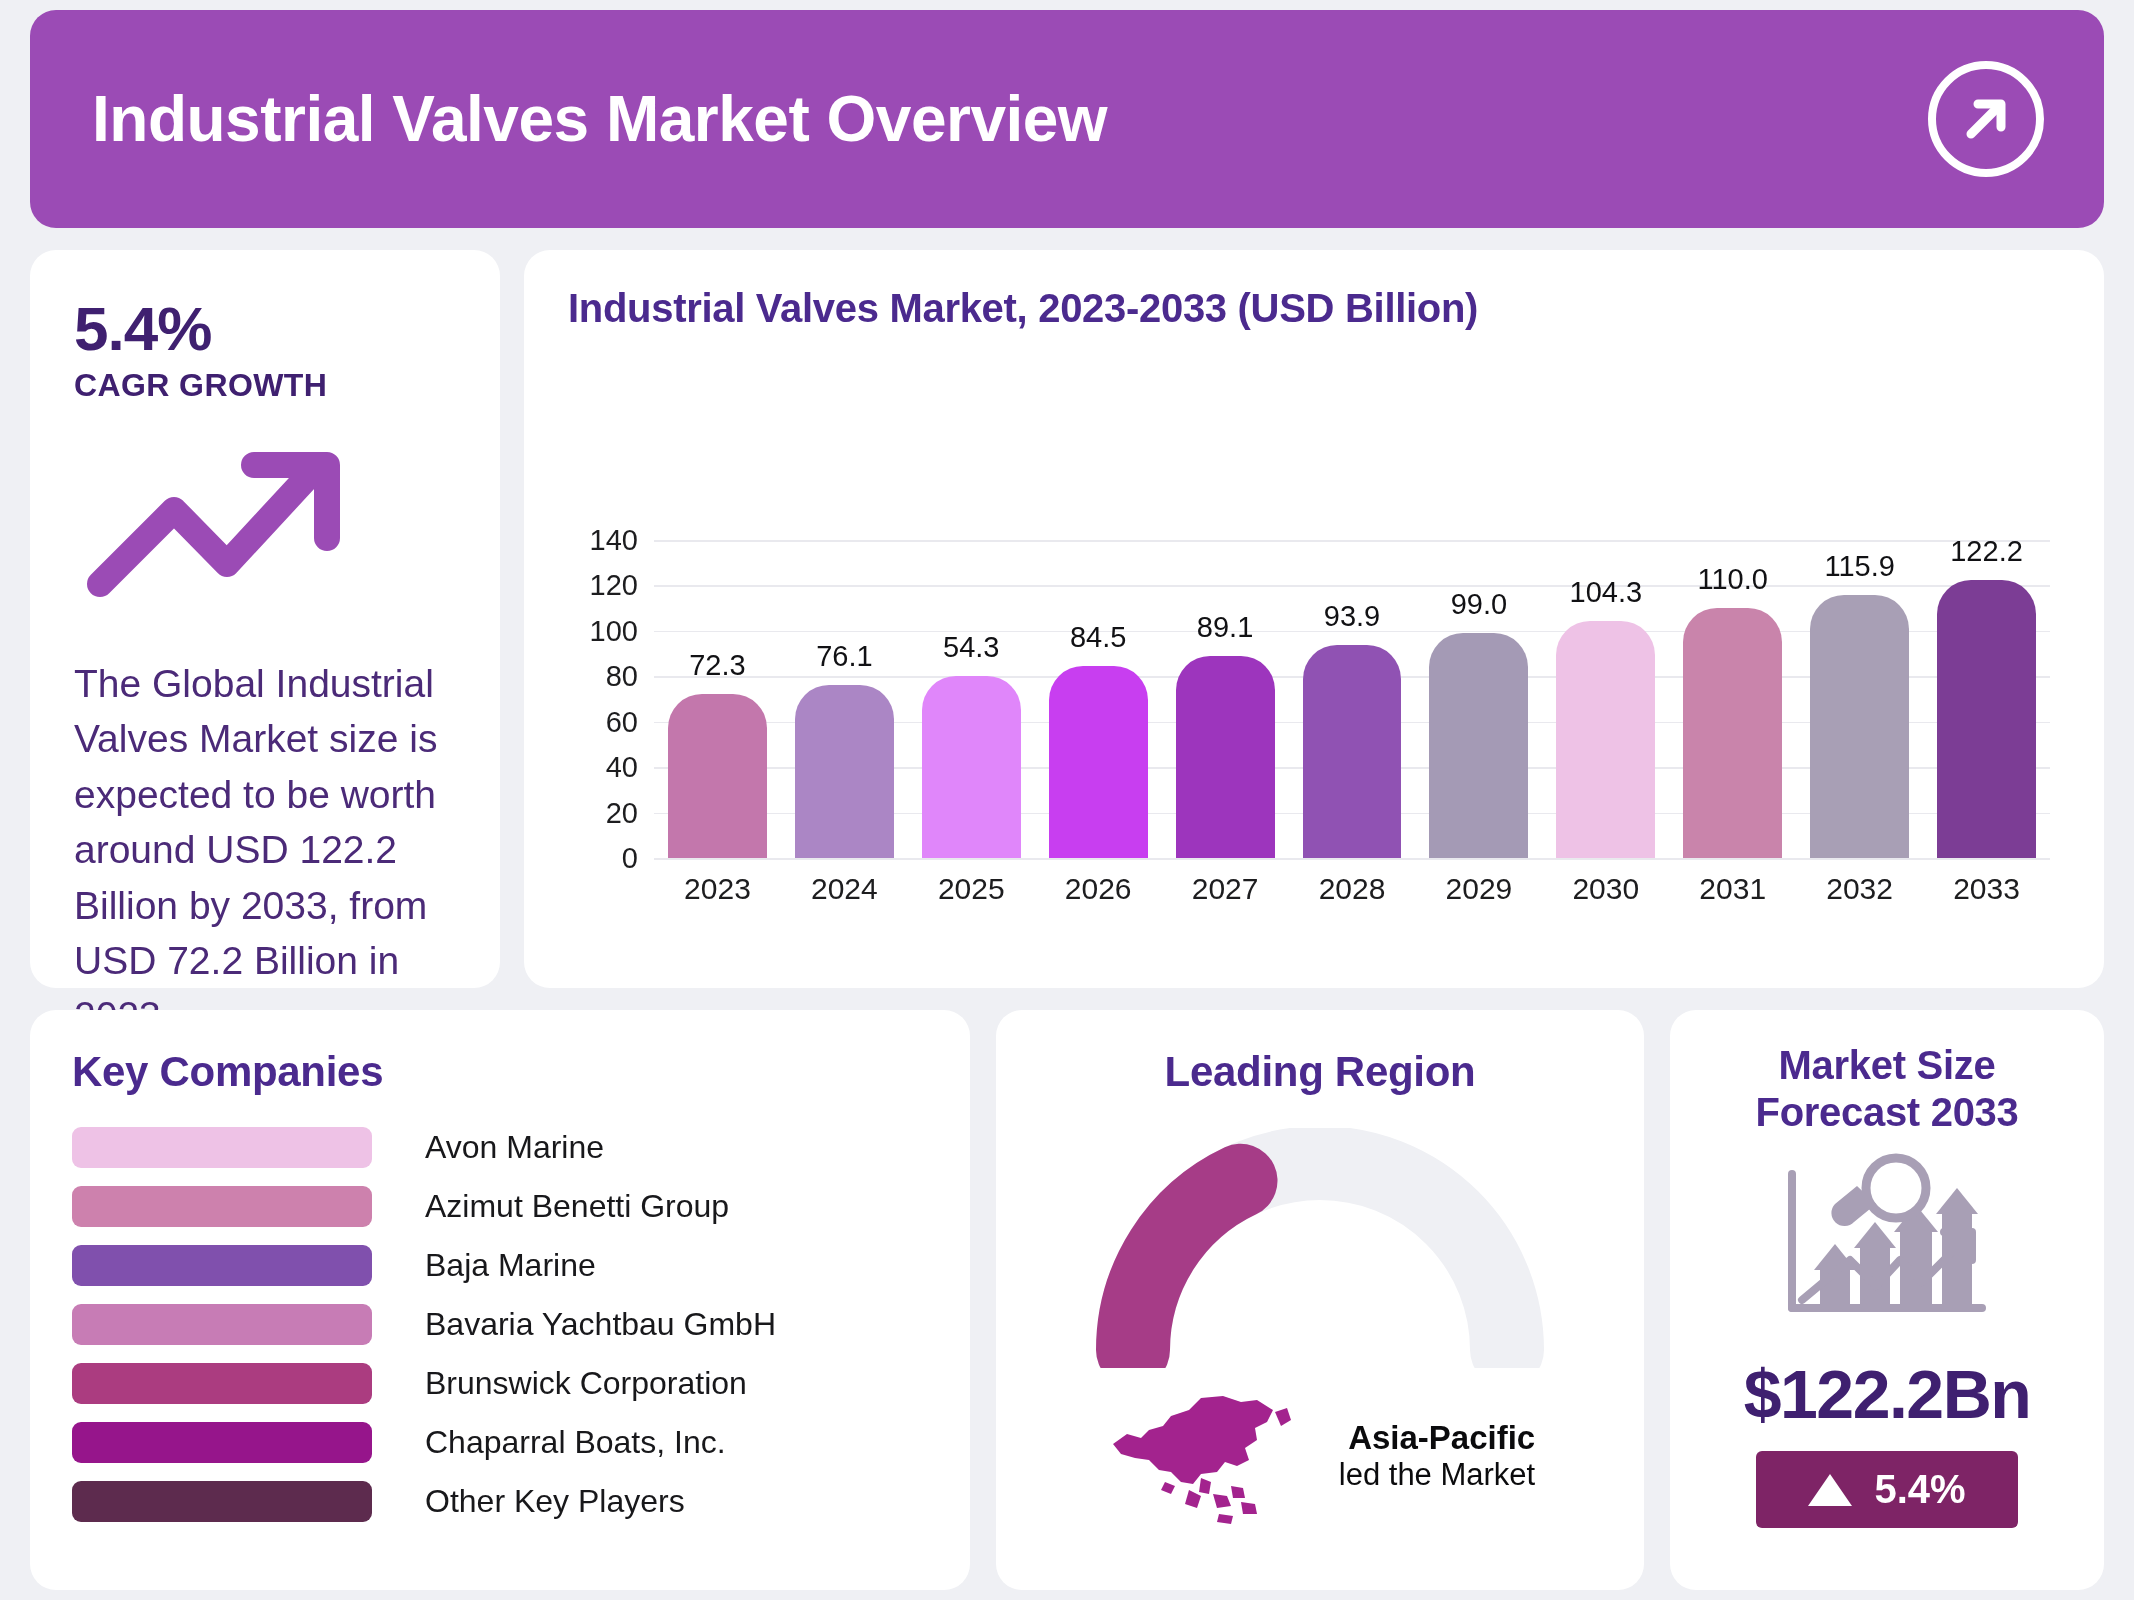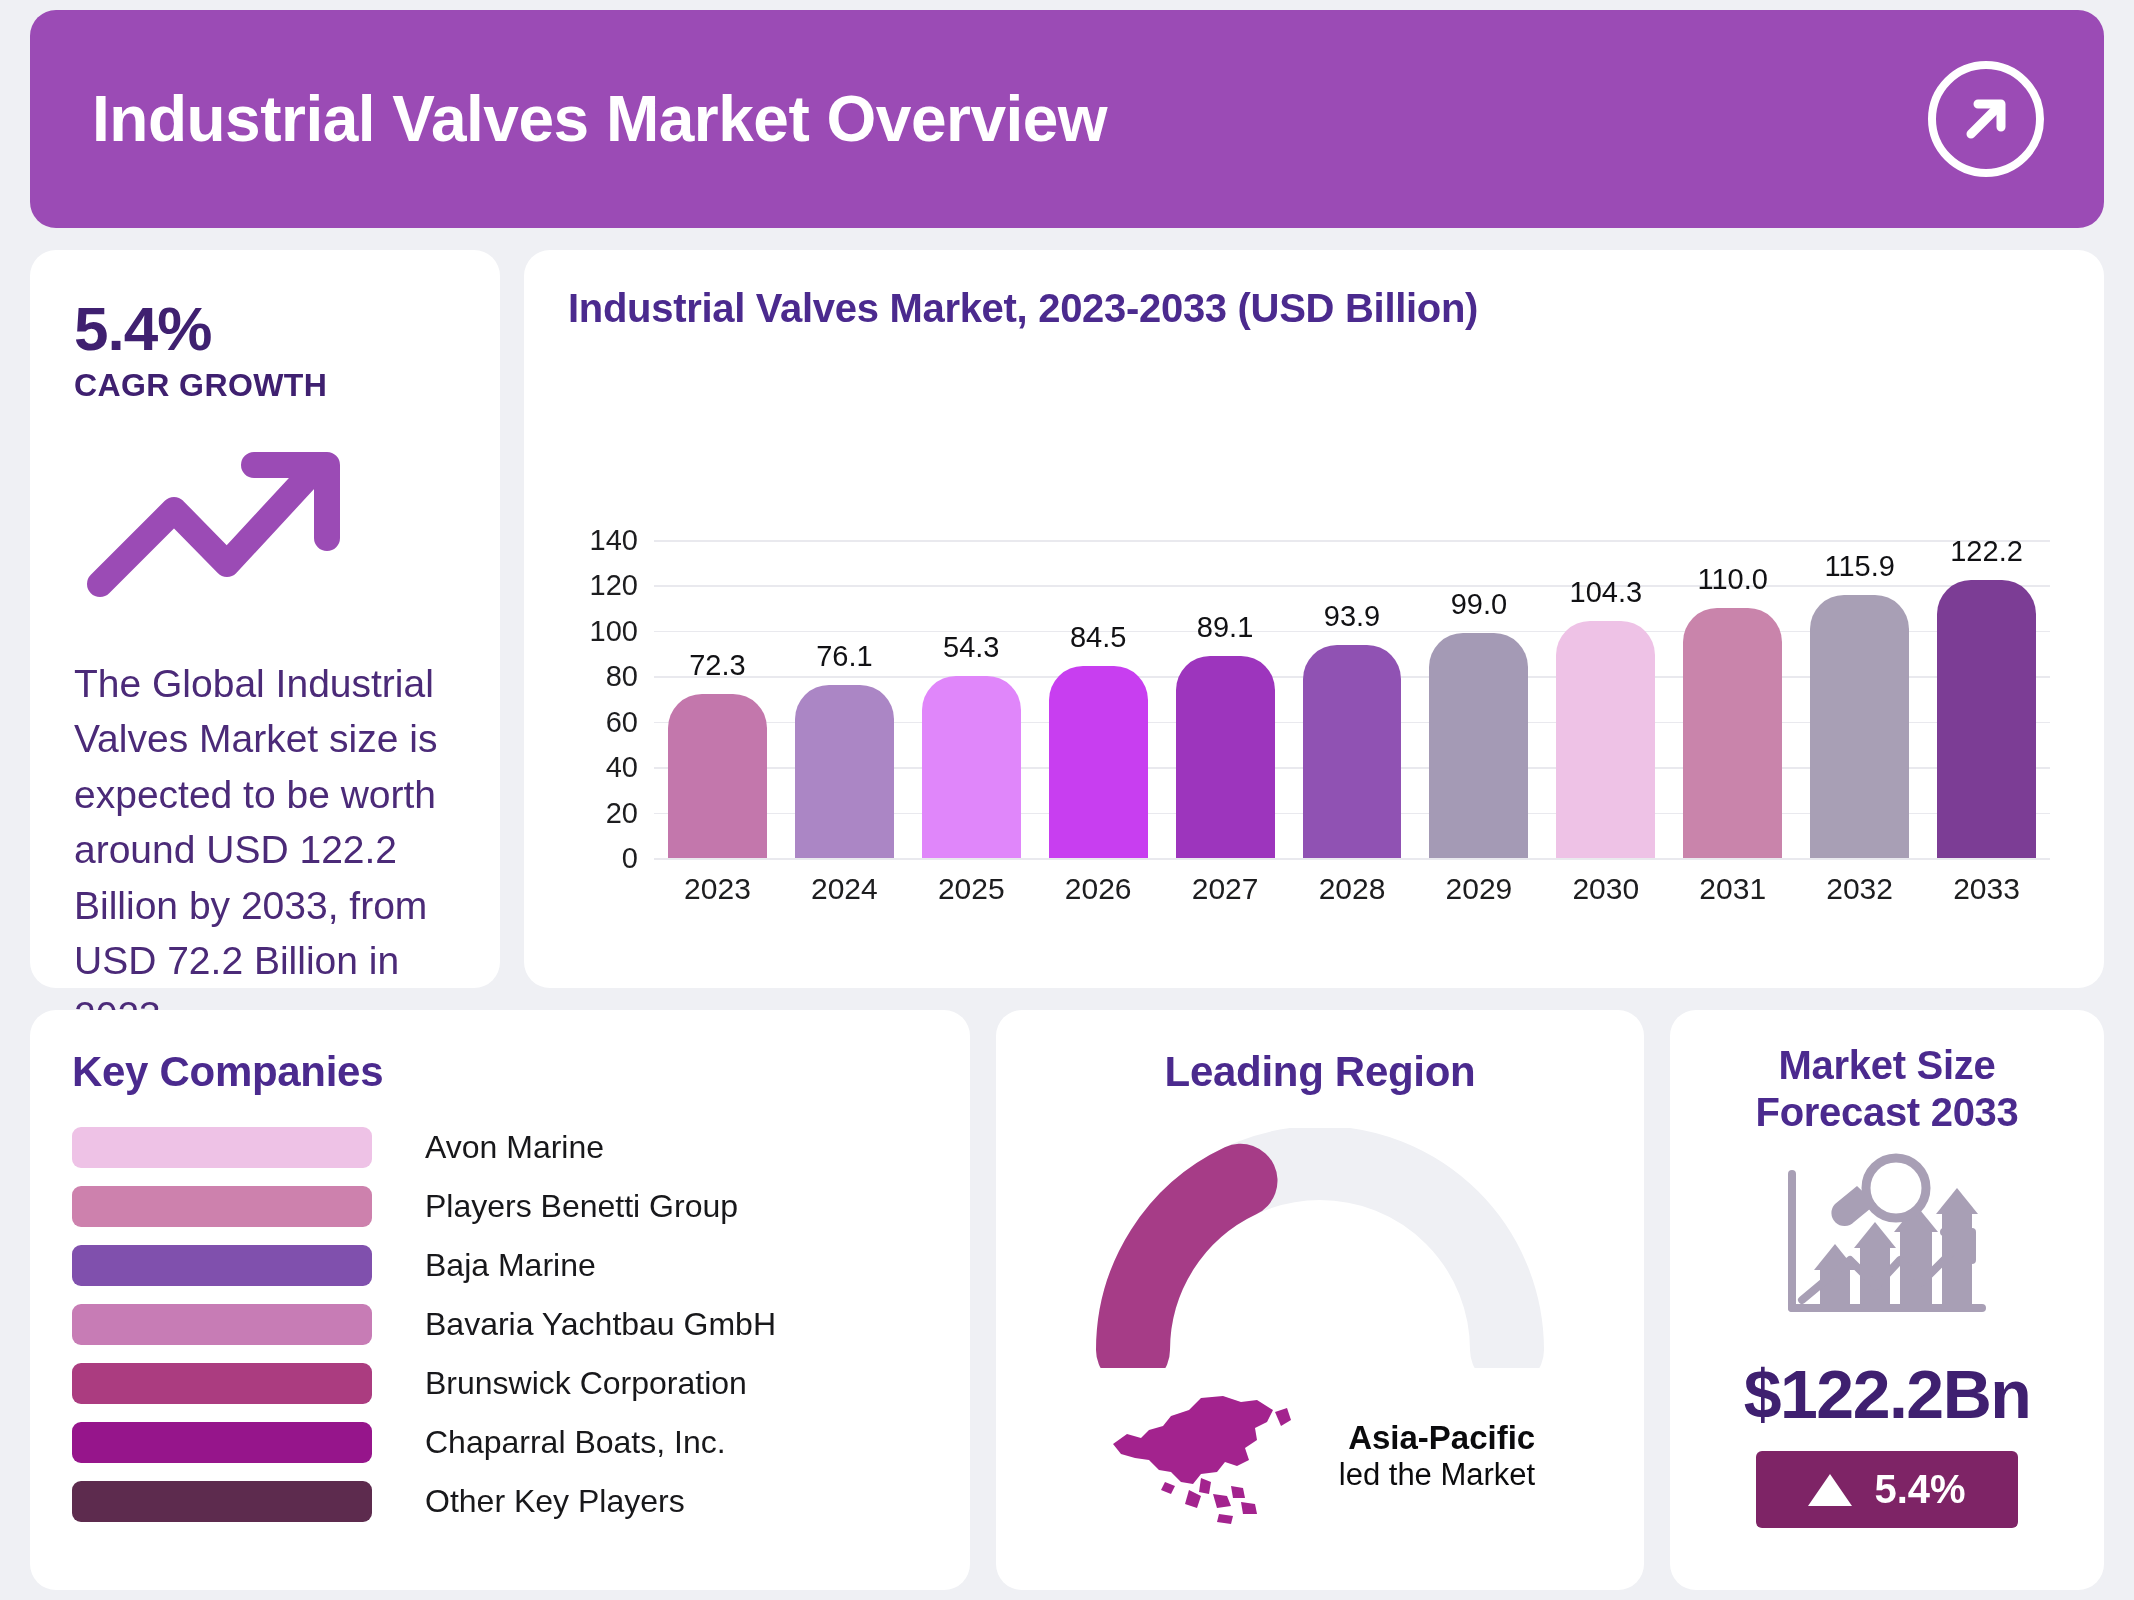--- a/index.html
+++ b/index.html
@@ -360,21 +360,21 @@
 
     <div class="card card-companies">
       <div class="companies-title">Key Companies</div>
       <div id="companies-list">
           <div class="company-row">
             <div class="swatch" style="background: rgb(238, 194, 230);"></div>
             <div class="company-name">Avon Marine</div>
           </div>
           <div class="company-row">
             <div class="swatch" style="background: rgb(205, 129, 173);"></div>
-            <div class="company-name">Players Benetti Group</div>
+            <div class="company-name">Azimut Benetti Group</div>
           </div>
           <div class="company-row">
             <div class="swatch" style="background: rgb(128, 80, 173);"></div>
             <div class="company-name">Baja Marine</div>
           </div>
           <div class="company-row">
             <div class="swatch" style="background: rgb(199, 124, 181);"></div>
             <div class="company-name">Bavaria Yachtbau GmbH</div>
           </div>
           <div class="company-row">

